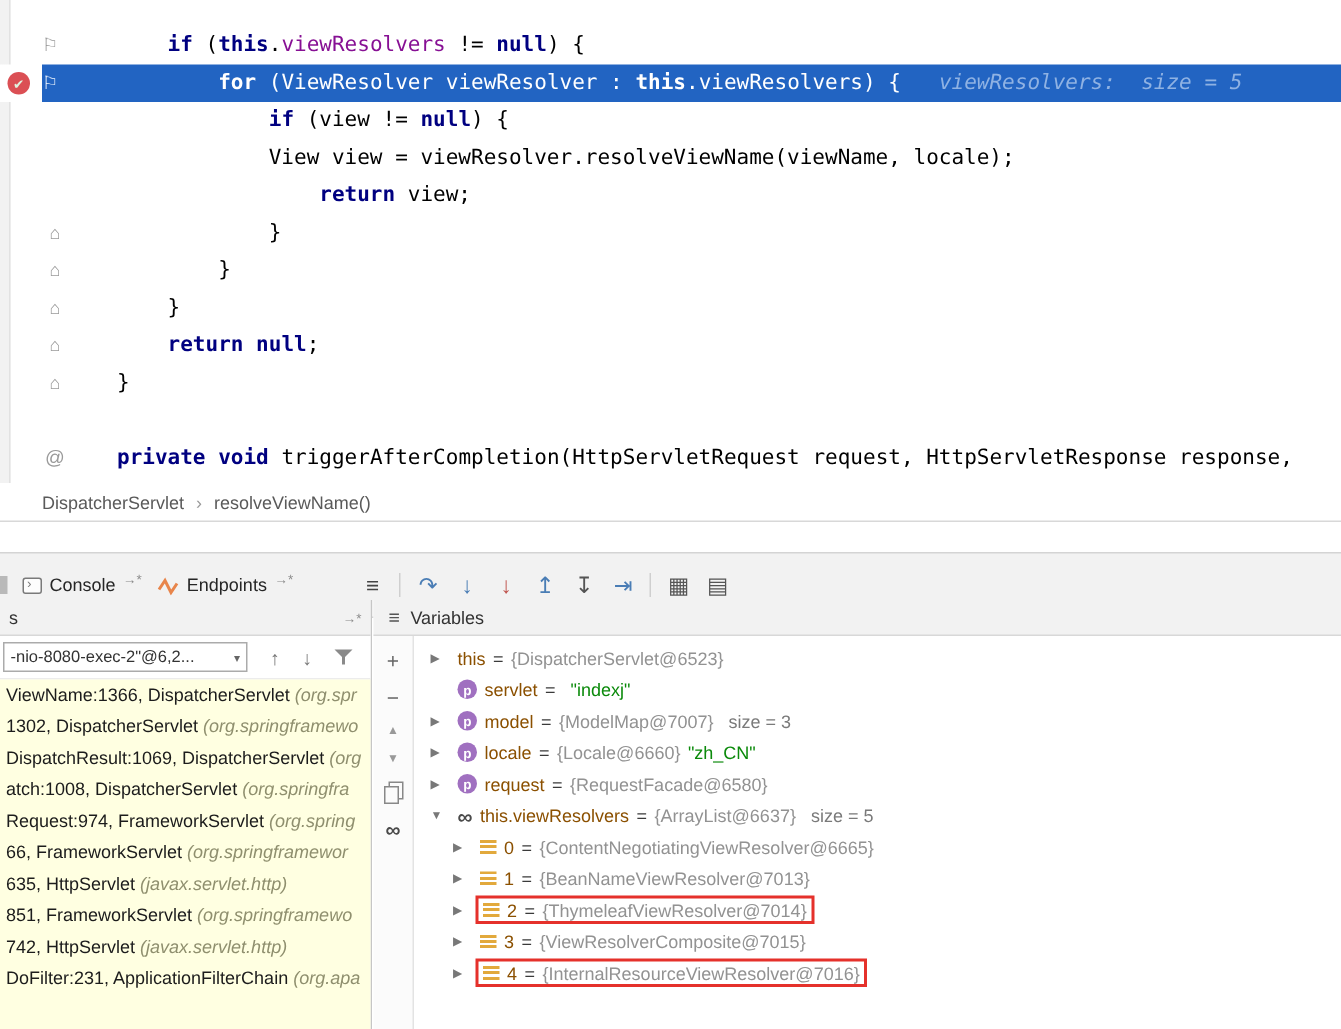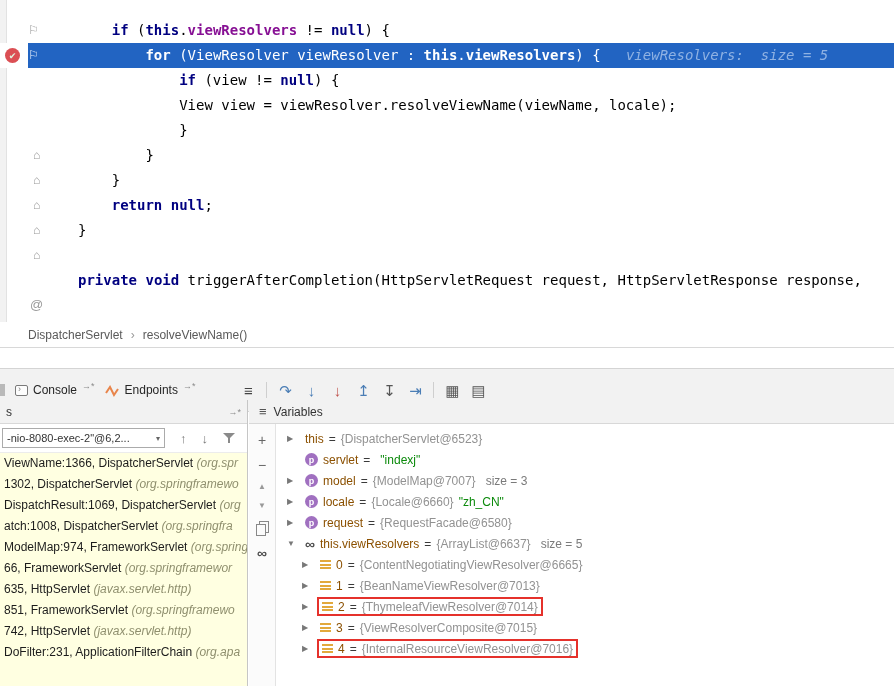--- a/index.html
+++ b/index.html
@@ -7,21 +7,21 @@
   body { position:relative; font-family:"Liberation Sans",sans-serif; background:#fff; font-size:12px; }
 
   
   .editor { position:absolute; left:0; top:0; width:894px; height:322px; background:#fff; }
   .left-strip { position:absolute; left:0; top:0; width:7px; height:322px; background:#F2F2F2; border-right:1px solid #E2E2E2; }
   .code-lines { position:absolute; left:0; top:18px; width:894px; font-family:"DejaVu Sans Mono",monospace; font-size:14px; }
   .line { height:25px; line-height:25px; white-space:pre; padding-left:78px; }
   .line.current { background:linear-gradient(to right,#ffffff 28px,#2264C2 28px); }
   .tok.p { color:#000; }
   .tok.k { color:#000080; font-weight:bold; }
-  .tok.f { color:#871094; font-weight:bold; }
+  .tok.f { color:#871094; font-weight:normal; }
   .tok.h { color:#8FB2E3; font-style:italic; }
   .line.current .tok.p, .line.current .tok.k, .line.current .tok.f { color:#fff; }
   .gutter-icon { position:absolute; font-size:12px; color:#9A9A9A; line-height:1; }
   .gutter-icon.on-blue { color:#E8F0FB; }
   .breakpoint { position:absolute; width:15px; height:15px; border-radius:50%; background:#DB4F54;
                 display:flex; align-items:center; justify-content:center; font-size:9px; color:#DFF3DF; }
 
   
   .breadcrumb { position:absolute; left:0; top:322px; width:894px; height:26px; background:#fff;
                 border-bottom:1px solid #D8D8D8; display:flex; align-items:center; padding-left:28px; color:#5A5A5A; }
@@ -88,20 +88,21 @@
 </head>
 <body>
 
 <div class="editor">
   <div class="left-strip"></div>
   <div class="code-lines">
       <div class="line"><span class="tok p">    </span><span class="tok k">if</span><span class="tok p"> (</span><span class="tok k">this</span><span class="tok p">.</span><span class="tok f">viewResolvers</span><span class="tok p"> != </span><span class="tok k">null</span><span class="tok p">) {</span></div>
       <div class="line current"><span class="tok p">        </span><span class="tok k">for</span><span class="tok p"> (ViewResolver viewResolver : </span><span class="tok k">this</span><span class="tok p">.</span><span class="tok f">viewResolvers</span><span class="tok p">) {   </span><span class="tok h">viewResolvers:  size = 5</span></div>
       <div class="line"><span class="tok p">            </span><span class="tok k">if</span><span class="tok p"> (view != </span><span class="tok k">null</span><span class="tok p">) {</span></div>
       <div class="line"><span class="tok p">            View view = viewResolver.resolveViewName(viewName, locale);</span></div>
+      <div class="line"><span class="tok p">                </span><span class="tok k">return</span><span class="tok p"> view;</span></div>
       <div class="line"><span class="tok p">            }</span></div>
       <div class="line"><span class="tok p">        }</span></div>
       <div class="line"><span class="tok p">    }</span></div>
       <div class="line"><span class="tok p">    </span><span class="tok k">return</span><span class="tok p"> </span><span class="tok k">null</span><span class="tok p">;</span></div>
       <div class="line"><span class="tok p">}</span></div>
       <div class="line"><span class="tok p"></span></div>
       <div class="line"><span class="tok k">private</span><span class="tok p"> </span><span class="tok k">void</span><span class="tok p"> triggerAfterCompletion(HttpServletRequest request, HttpServletResponse response,</span></div>
     </div>
   <div id="gutter-icons">
       <div class="breakpoint" style="left: 5px; top: 48px;">✔</div>
@@ -167,21 +168,21 @@
       </span>
       <span class="nav-icon">↑</span>
       <span class="nav-icon">↓</span>
       <span class="funnel"></span>
     </div>
     <div class="frames-list" id="frames-list">
         <div class="frame-row"><span class="fr-main">ViewName:1366, DispatcherServlet </span><span class="fr-pkg">(org.spr</span></div>
         <div class="frame-row"><span class="fr-main">1302, DispatcherServlet </span><span class="fr-pkg">(org.springframewo</span></div>
         <div class="frame-row"><span class="fr-main">DispatchResult:1069, DispatcherServlet </span><span class="fr-pkg">(org</span></div>
         <div class="frame-row"><span class="fr-main">atch:1008, DispatcherServlet </span><span class="fr-pkg">(org.springfra</span></div>
-        <div class="frame-row"><span class="fr-main">ModelMap:974, FrameworkServlet </span><span class="fr-pkg">(org.spring</span></div>
+        <div class="frame-row"><span class="fr-main">Request:974, FrameworkServlet </span><span class="fr-pkg">(org.spring</span></div>
         <div class="frame-row"><span class="fr-main">66, FrameworkServlet </span><span class="fr-pkg">(org.springframewor</span></div>
         <div class="frame-row"><span class="fr-main">635, HttpServlet </span><span class="fr-pkg">(javax.servlet.http)</span></div>
         <div class="frame-row"><span class="fr-main">851, FrameworkServlet </span><span class="fr-pkg">(org.springframewo</span></div>
         <div class="frame-row"><span class="fr-main">742, HttpServlet </span><span class="fr-pkg">(javax.servlet.http)</span></div>
         <div class="frame-row"><span class="fr-main">DoFilter:231, ApplicationFilterChain </span><span class="fr-pkg">(org.apa</span></div>
       </div>
   </div>
 
   <div class="vars-panel">
     <div class="vars-header">

